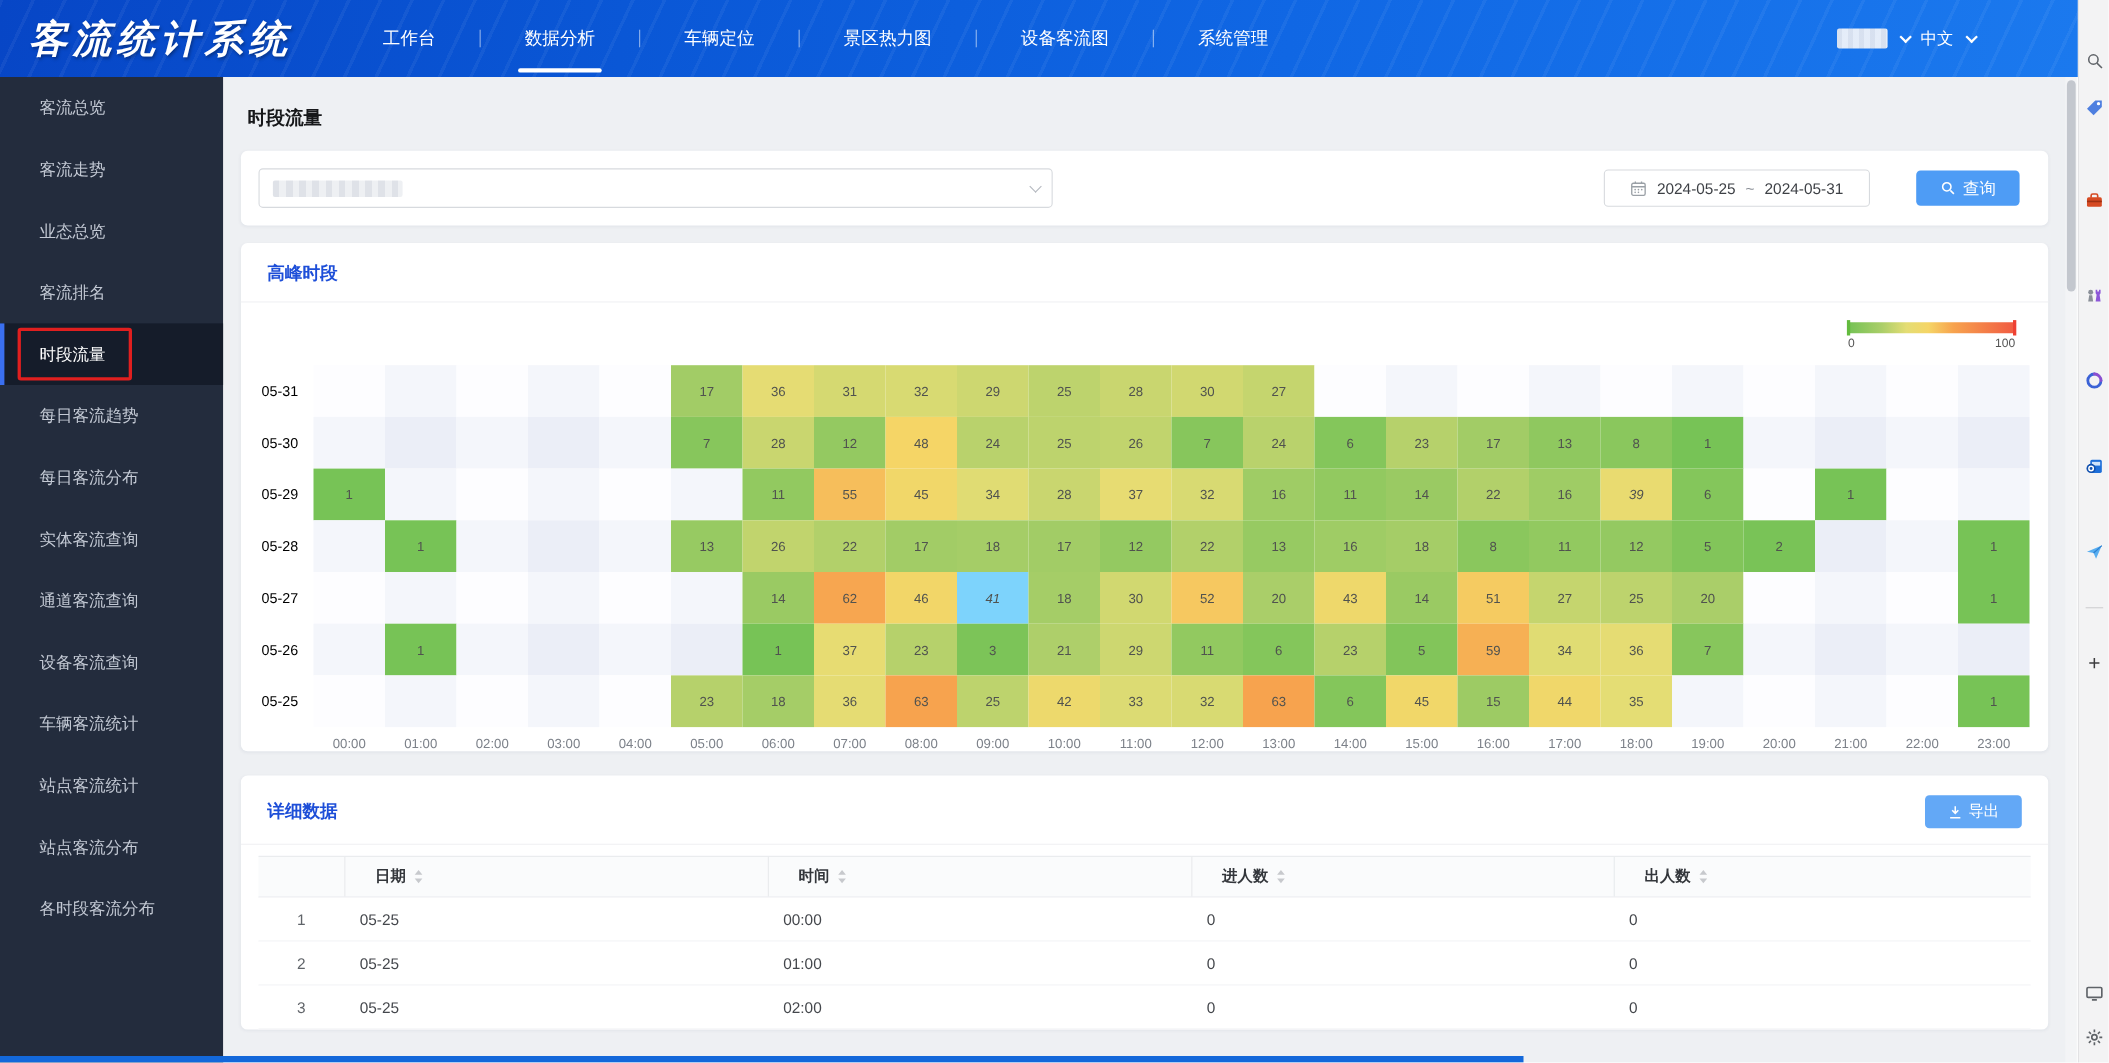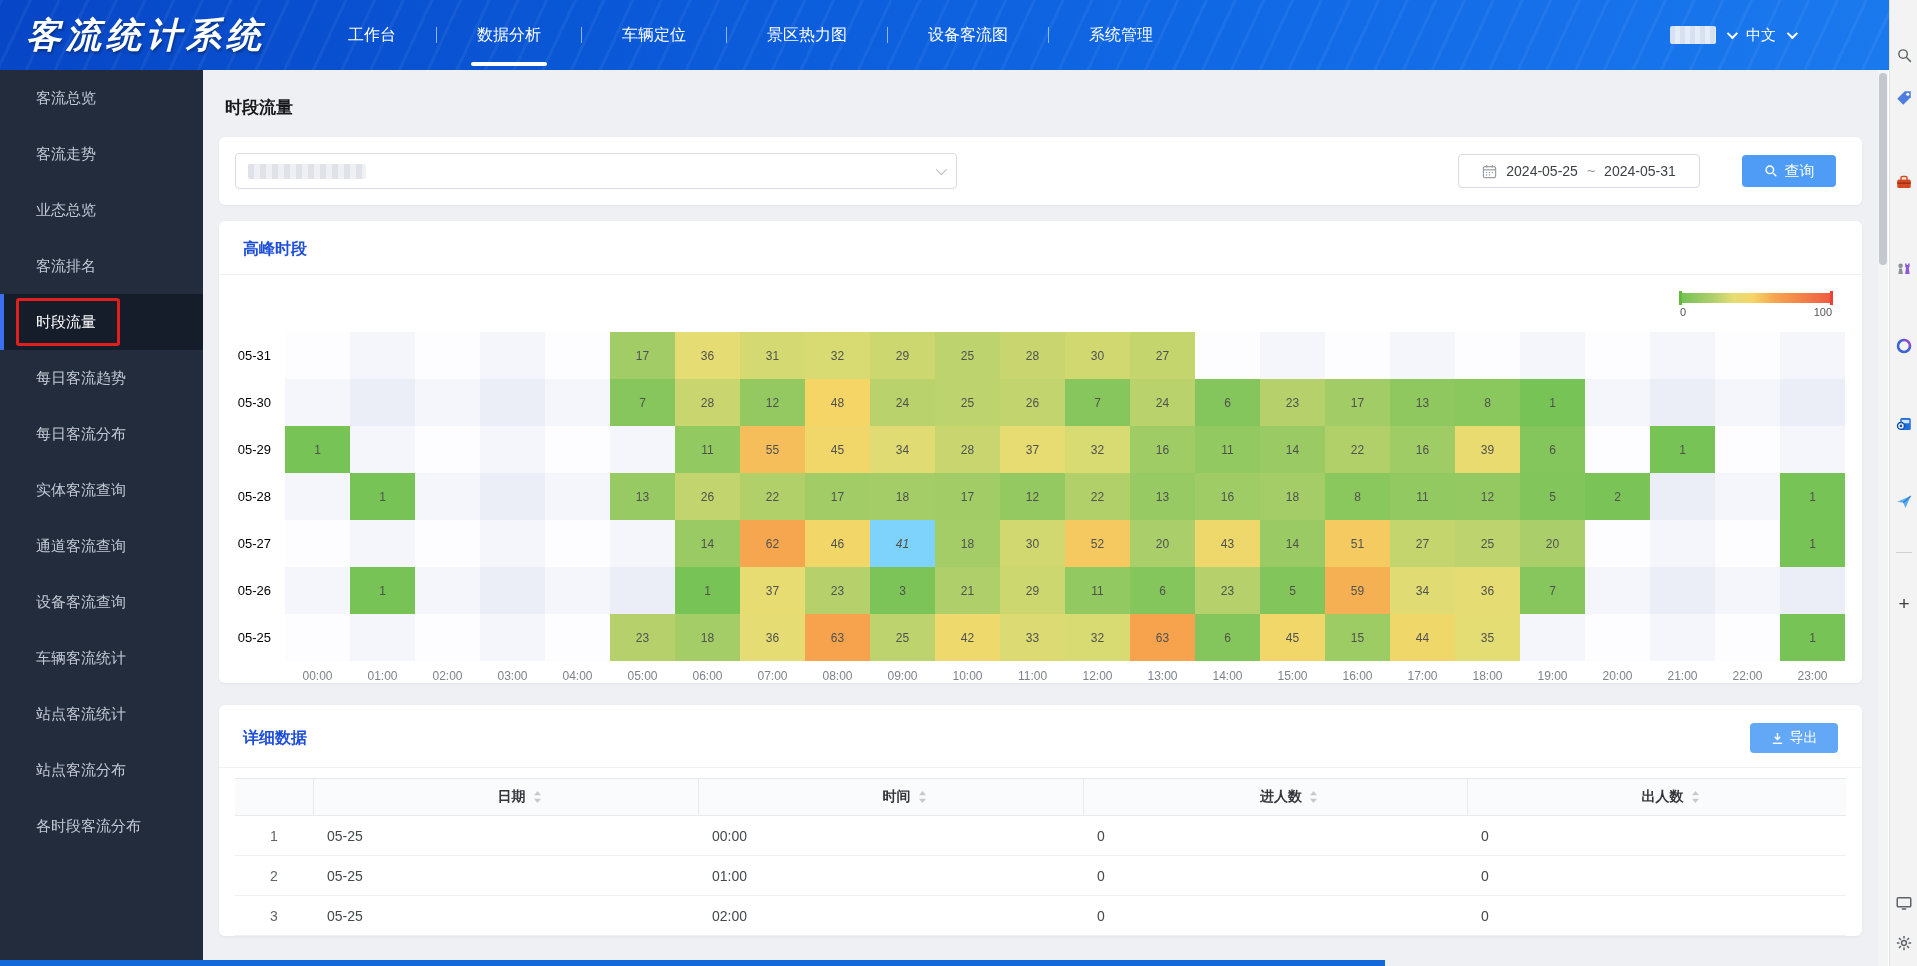--- a/index.html
+++ b/index.html
@@ -75,21 +75,21 @@
   #hm-axis { display:flex; margin:8px 0 22px 0; }
   .axis-pad { width:66px; }
   .axis-lab { width:65px; text-align:center; font-size:12px; color:#7d828a; }
 
   
   #export-btn { width:88px; height:30px; background:#63a8f6; border:none; border-radius:4px; color:#fff;
     font-size:14px; display:flex; align-items:center; justify-content:center; gap:6px; cursor:pointer; }
   #table-wrap { padding:10px 16px 0 16px; }
   .t-header { display:flex; background:#fafbfc; border-top:1px solid #e8eaed; border-bottom:1px solid #e8eaed; height:38px; }
   .th { display:flex; align-items:center; gap:7px; padding-left:27px; font-size:14px; color:#33363b;
-    font-weight:bold; border-left:1px solid #e8eaed; cursor:pointer;justify-content:center; }
+    font-weight:bold; border-left:1px solid #e8eaed; cursor:pointer; }
   .th.first { border-left:none; }
   .t-row { display:flex; height:40px; border-bottom:1px solid #f0f1f3; background:#fff; }
   .td { display:flex; align-items:center; padding-left:14px; font-size:14px; color:#44474c; }
   .td.idx { justify-content:center; padding-left:0; color:#606469; }
   .col-idx { width:78px; } .col-date { width:385px; } .col-time { width:385px; } .col-in { width:384px; } .col-out { flex:1; }
 
   
   #scrollbar { position:absolute; left:1878px; top:70px; width:10px; height:896px; background:#f3f4f6; }
   #scroll-thumb { width:8px; height:192px; margin:3px auto 0 auto; background:#c3c7ce; border-radius:4px; }
 
@@ -292,21 +292,21 @@
             <div class="hm-cell" style="background: rgb(241, 215, 105);">45</div>
             <div class="hm-cell" style="background: rgb(224, 220, 115);">34</div>
             <div class="hm-cell" style="background: rgb(201, 214, 111);">28</div>
             <div class="hm-cell" style="background: rgb(231, 220, 114);">37</div>
             <div class="hm-cell" style="background: rgb(216, 218, 114);">32</div>
             <div class="hm-cell" style="background: rgb(159, 204, 101);">16</div>
             <div class="hm-cell" style="background: rgb(146, 201, 96);">11</div>
             <div class="hm-cell" style="background: rgb(154, 202, 99);">14</div>
             <div class="hm-cell" style="background: rgb(178, 208, 106);">22</div>
             <div class="hm-cell" style="background: rgb(159, 204, 101);">16</div>
-            <div class="hm-cell" style="background: rgb(233, 219, 112);">39</div>
+            <div class="hm-cell" style="background: rgb(233, 219, 112); font-style: italic;">39</div>
             <div class="hm-cell" style="background: rgb(132, 198, 91);">6</div>
             <div class="hm-cell" style="background: rgb(253, 253, 255);"></div>
             <div class="hm-cell" style="background: rgb(119, 195, 86);">1</div>
             <div class="hm-cell" style="background: rgb(253, 253, 255);"></div>
             <div class="hm-cell" style="background: rgb(244, 246, 251);"></div>
           </div>
           <div class="hm-row">
             <div class="hm-label">05-28</div>
             <div class="hm-cell" style="background: rgb(244, 246, 251);"></div>
             <div class="hm-cell" style="background: rgb(119, 195, 86);">1</div>

